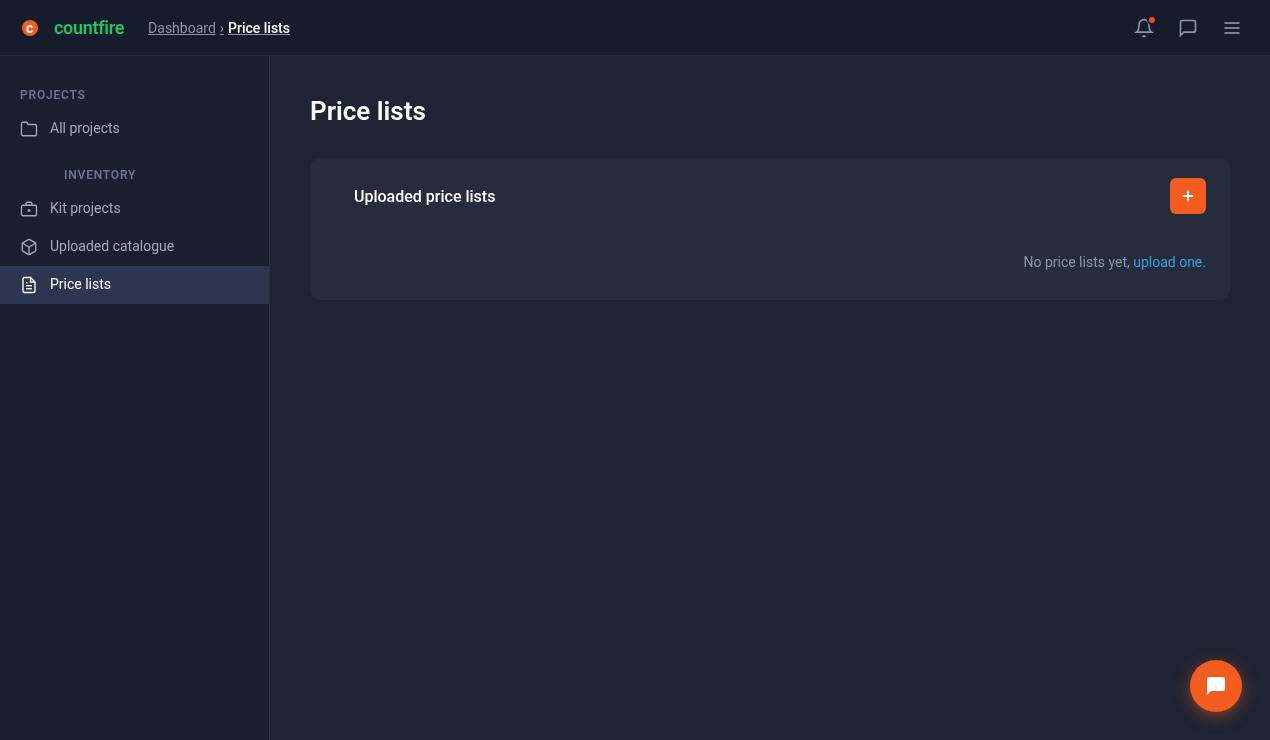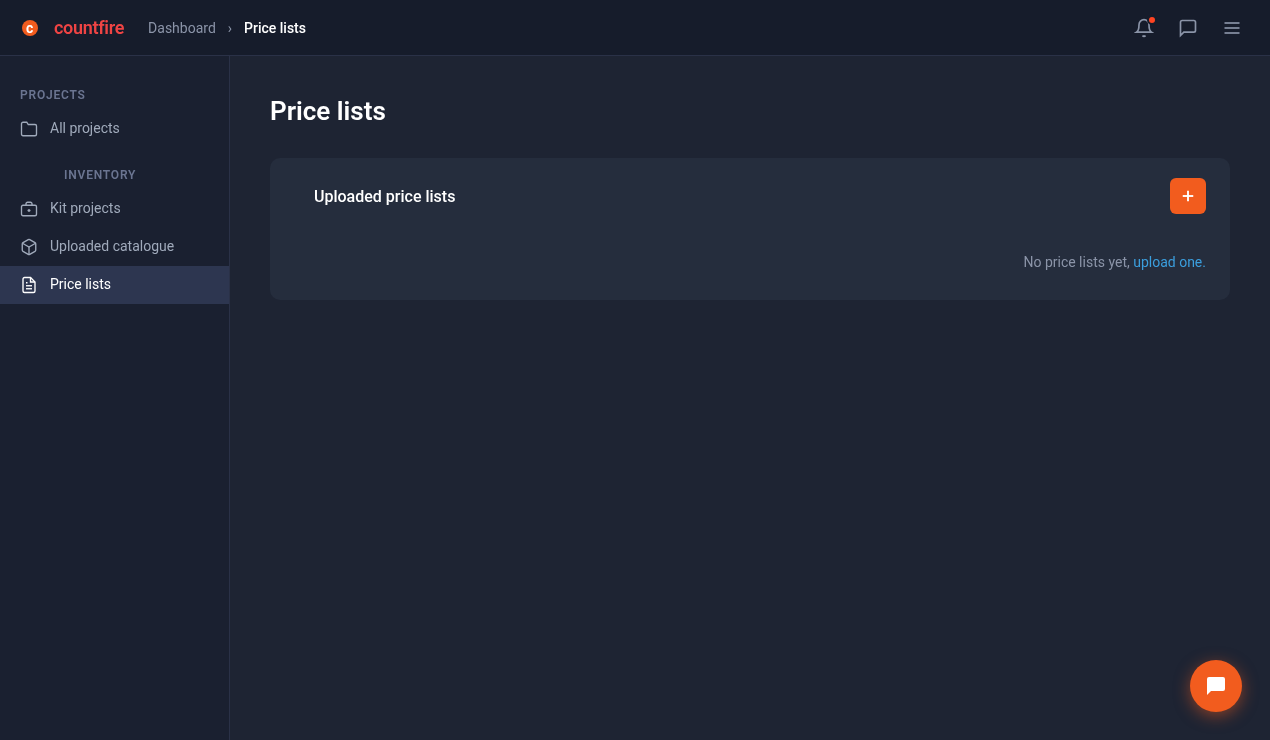--- a/index.html
+++ b/index.html
@@ -30,29 +30,30 @@
       gap: 6px;
       margin-right: 24px;
     }
     .logo-flame {
       width: 28px;
       height: 28px;
     }
     .logo-text {
       font-size: 18px;
       font-weight: 600;
-      color: #ef4444;
+      color: #22c55e;
       letter-spacing: -0.3px;
     }
     .breadcrumb {
       display: flex;
       align-items: flex-start;
-      gap: 12px;
+      gap: 4px;
       font-size: 14px;
       color: #8b94a8;
+      text-decoration: underline;
     }
     .breadcrumb-current {
       color: #ffffff;
       font-weight: 500;
     }
     .breadcrumb-sep {
       color: #8b94a8;
       font-size: 14px;
     }
     .nav-right {
@@ -94,21 +95,21 @@
 
     
     .layout {
       display: flex;
       margin-top: 56px;
       height: calc(740px - 56px);
     }
 
     
     .sidebar {
-      width: 230px;
+      width: 270px;
       background-color: #1a2030;
       padding: 24px 0;
       flex-shrink: 0;
       border-right: 1px solid #2a3147;
     }
     .sidebar-section-label {
       font-size: 12px;
       font-weight: 600;
       color: #6b7591;
       text-transform: uppercase;

